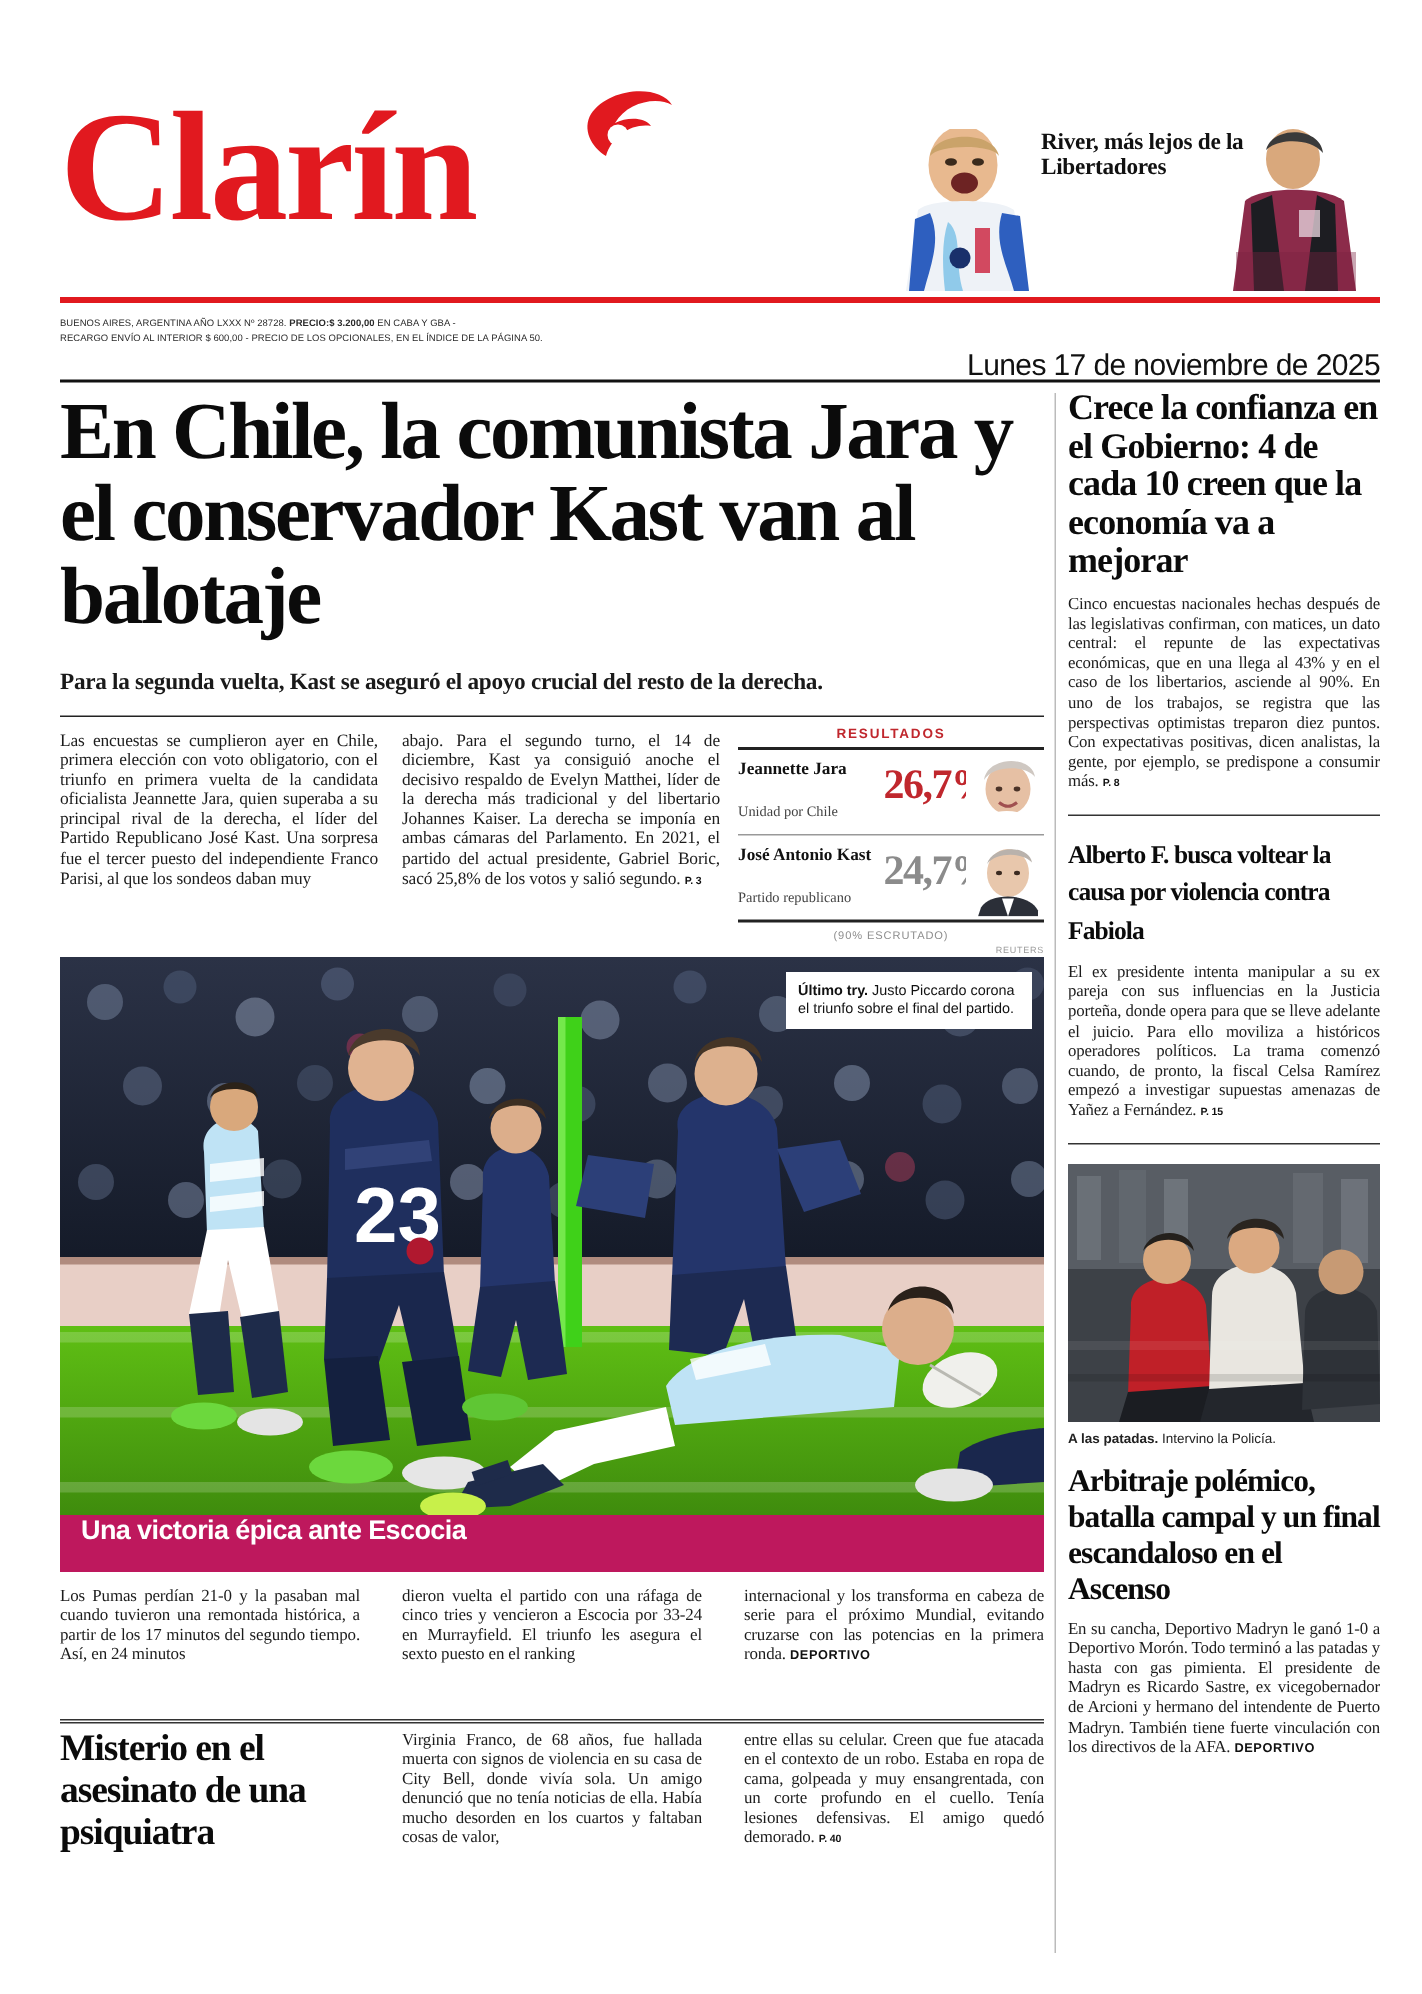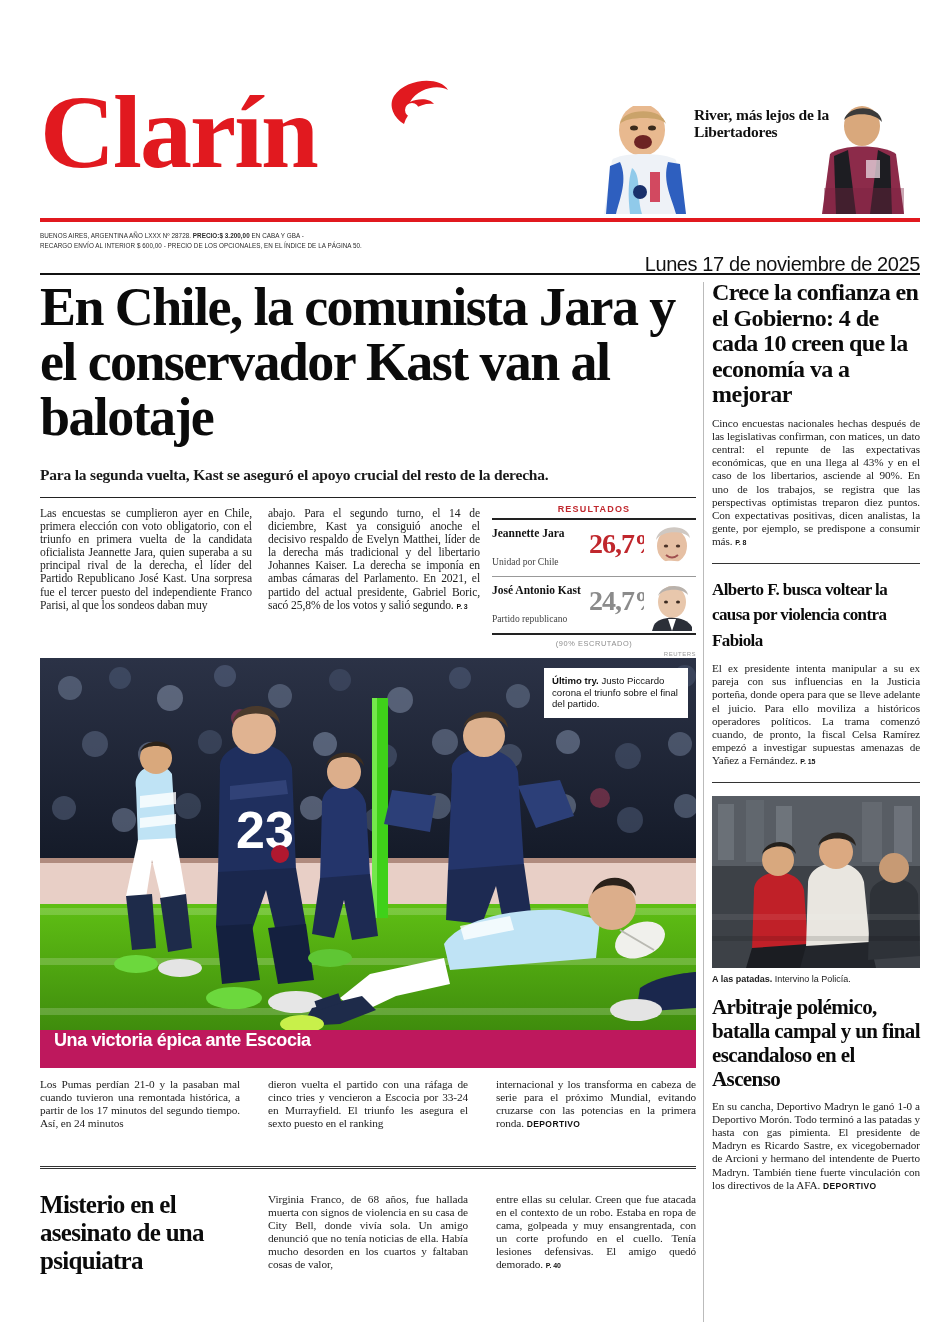--- a/index.html
+++ b/index.html
@@ -6,21 +6,21 @@
   html, body {
     width: 948px; height: 1329px;
     background: #ffffff;
     font-family: "Liberation Serif", serif;
     color: #111111;
     overflow: hidden;
   }
   .page { position: relative; width: 948px; height: 1329px; background: #fff; }
 
   
-  .masthead { position: relative; height: 200px; margin-top: 20px; }
+  .masthead { position: relative; height: 200px; }
   .logo-wrap {
     position: absolute; left: 40px; top: 62px;
     width: 420px; height: 110px;
   }
   .logo-text {
     font-family: "Liberation Serif", serif;
     font-weight: 700;
     font-size: 104px;
     line-height: 100px;
     color: #e1191f;
@@ -172,21 +172,21 @@
   .credit {
     text-align: right; font-family: "Liberation Sans", sans-serif;
     font-size: 6px; letter-spacing: 0.5px; color: #9a9a9a;
     margin-top: 4px; margin-bottom: 1px;
   }
   .photo-main {
     position: relative; width: 656px; height: 372px; overflow: hidden;
     background: #1a1f2e;
   }
   .cap-box {
-    position: absolute; right: 8px; top: 10px; width: 144px;
+    position: absolute; right: 8px; top: 10px; width: 164px;
     background: #fff; padding: 7px 8px 8px 8px; z-index: 5;
   }
   .cap-box .c-b {
     font-family: "Liberation Sans", sans-serif; font-size: 9.6px;
     line-height: 11.6px; color: #111;
   }
   .cap-box .c-b b { font-weight: 700; }
   .photo-band {
     position: relative; width: 656px; height: 38px; background: #be185d;
     display: flex; align-items: flex-start;
@@ -204,21 +204,21 @@
     font-size: 11.3px; line-height: 13px; color: #1c1c1c;
     text-align: justify; letter-spacing: -0.1px;
   }
   .rc.r1 { left: 0; }
   .rc.r2 { left: 228px; }
   .rc.r3 { left: 456px; width: 200px; }
 
   .dbl-rule { margin-top: 10px; height: 3px; border-top: 1px solid #333; border-bottom: 1px solid #333; }
 
   
-  .bottom-story { position: relative; margin-top: 22px; height: 110px; }
+  .bottom-story { position: relative; margin-top: 3px; height: 110px; }
   .bs-head {
     position: absolute; left: 0; top: 0; width: 210px;
     font-family: "Liberation Serif", serif; font-weight: 700;
     font-size: 25px; line-height: 28px; letter-spacing: -0.7px; color: #0b0b0b;
   }
   .bs-col {
     position: absolute; top: 2px; width: 200px;
     font-family: "Liberation Serif", serif;
     font-size: 11.3px; line-height: 13px; color: #1c1c1c;
     text-align: justify; letter-spacing: -0.1px;

